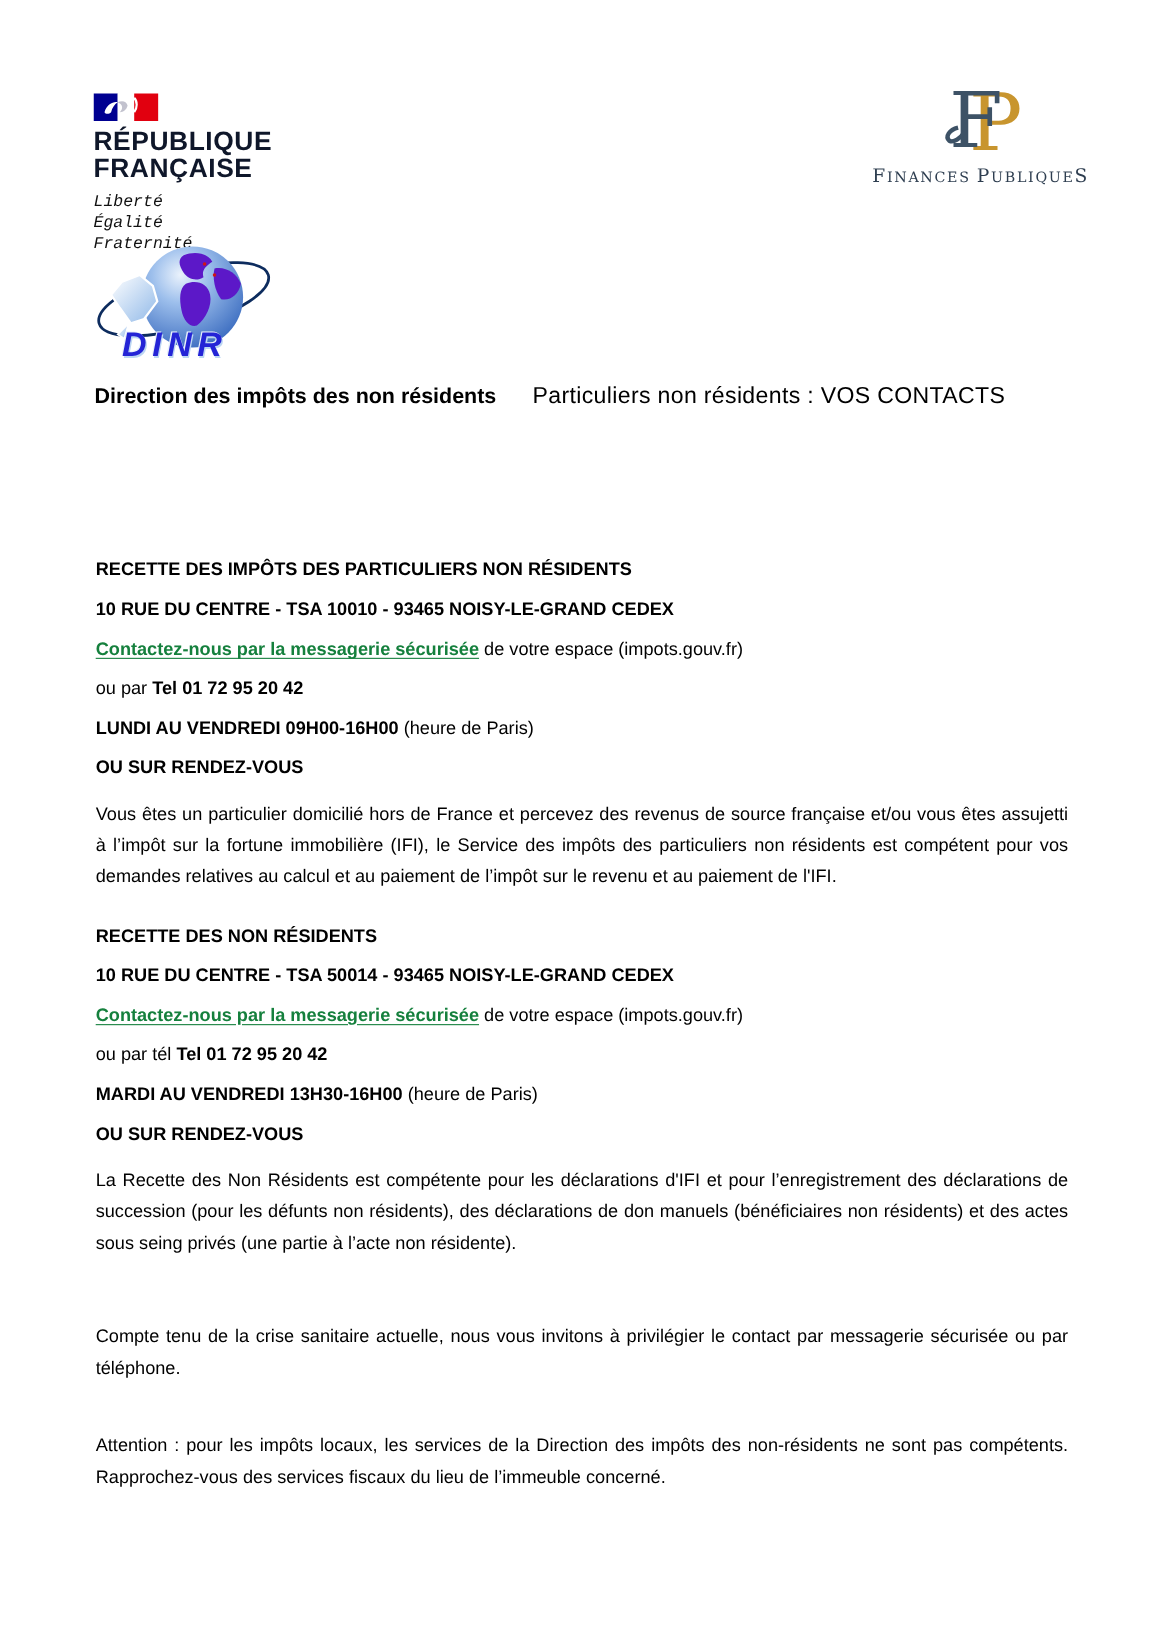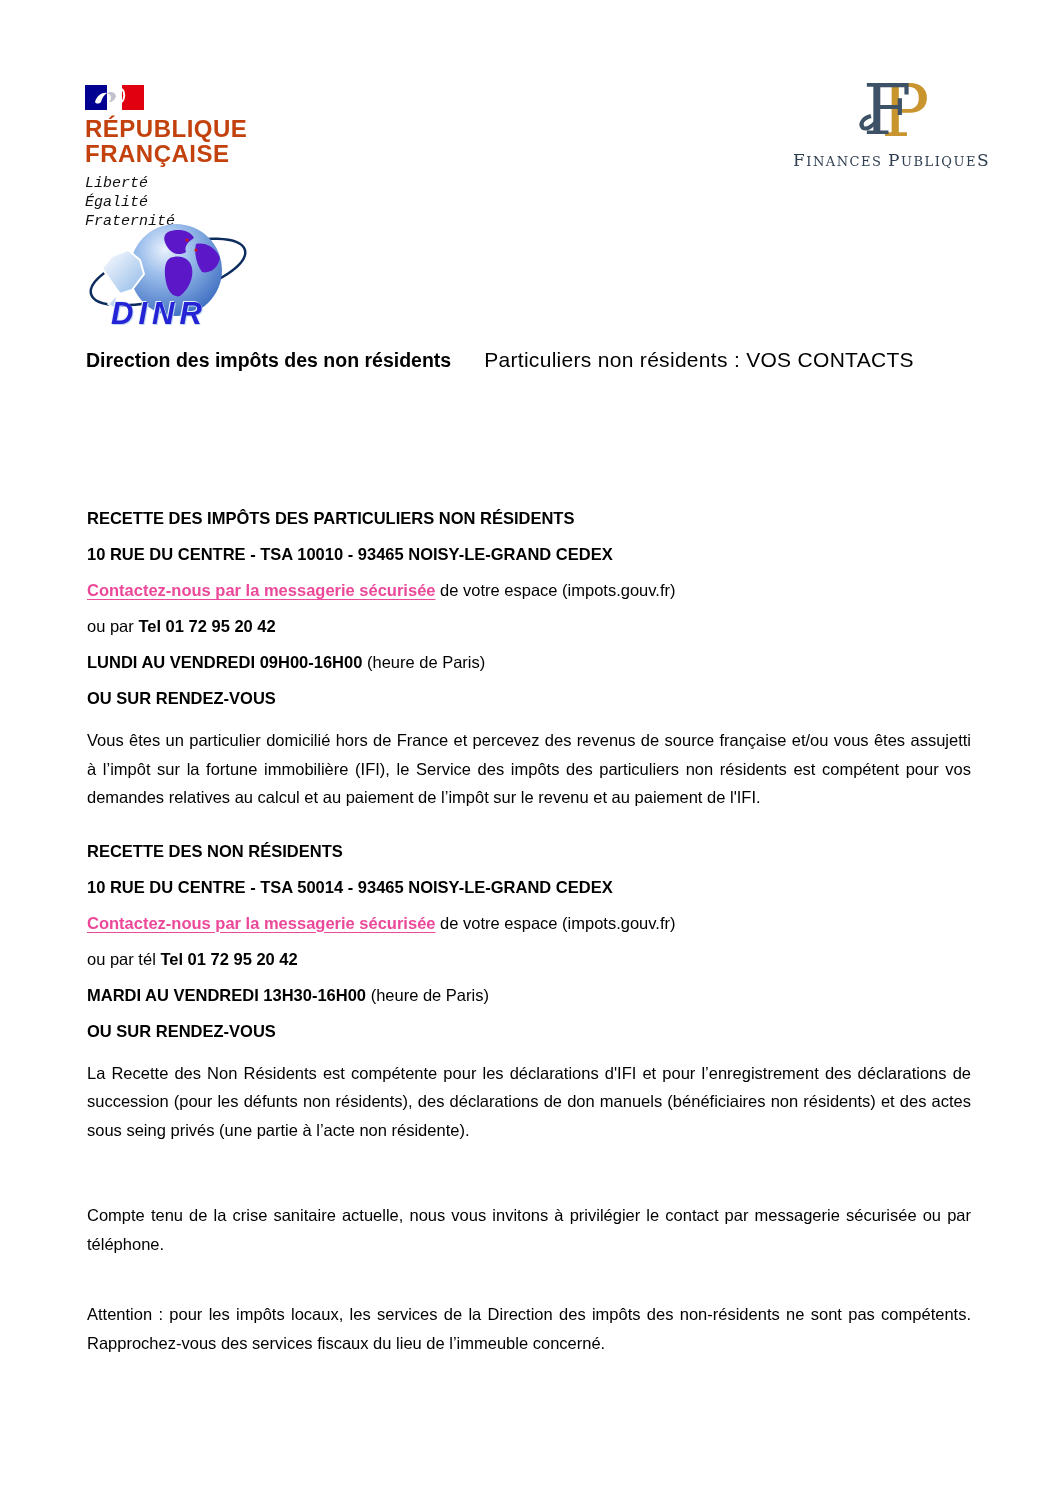--- a/index.html
+++ b/index.html
@@ -19,21 +19,21 @@
     left: 85px;
     top: 84px;
     width: 220px;
   }
   .flag-logo { display: block; margin-bottom: 4px; }
   .rf-title {
     font-weight: bold;
     font-size: 24px;
     line-height: 25px;
     letter-spacing: 0.5px;
-    color: #c2410c;
+    color: #0f172a;
   }
   .rf-motto {
     margin-top: 8px;
     font-family: Liberation Mono, monospace;
     font-style: italic;
     font-size: 15px;
     line-height: 19px;
     color: #111;
   }
 
@@ -55,21 +55,20 @@
     white-space: nowrap;
   }
   .fp-label .smallcaps { font-size: 13px; }
 
   
   .dinr-block {
     position: absolute;
     left: 83px;
     top: 220px;
     width: 170px;
-    text-align: center;
   }
   .dinr-text {
     position: absolute;
     left: 28px;
     top: 76px;
     font-weight: bold;
     font-style: italic;
     font-size: 31px;
     letter-spacing: 5px;
     color: #2424d6;
@@ -106,21 +105,21 @@
     width: 884px;
   }
   .line {
     font-size: 16.5px;
     line-height: 17px;
     margin-bottom: 19px;
   }
   .bold { font-weight: bold; }
   a.secure-link {
     font-weight: bold;
-    color: #ec4899;
+    color: #15803d;
     text-decoration: underline;
     text-underline-offset: 3px;
     cursor: pointer;
   }
   .para {
     font-size: 16.5px;
     line-height: 28.5px;
     text-align: justify;
     margin-bottom: 0;
   }

